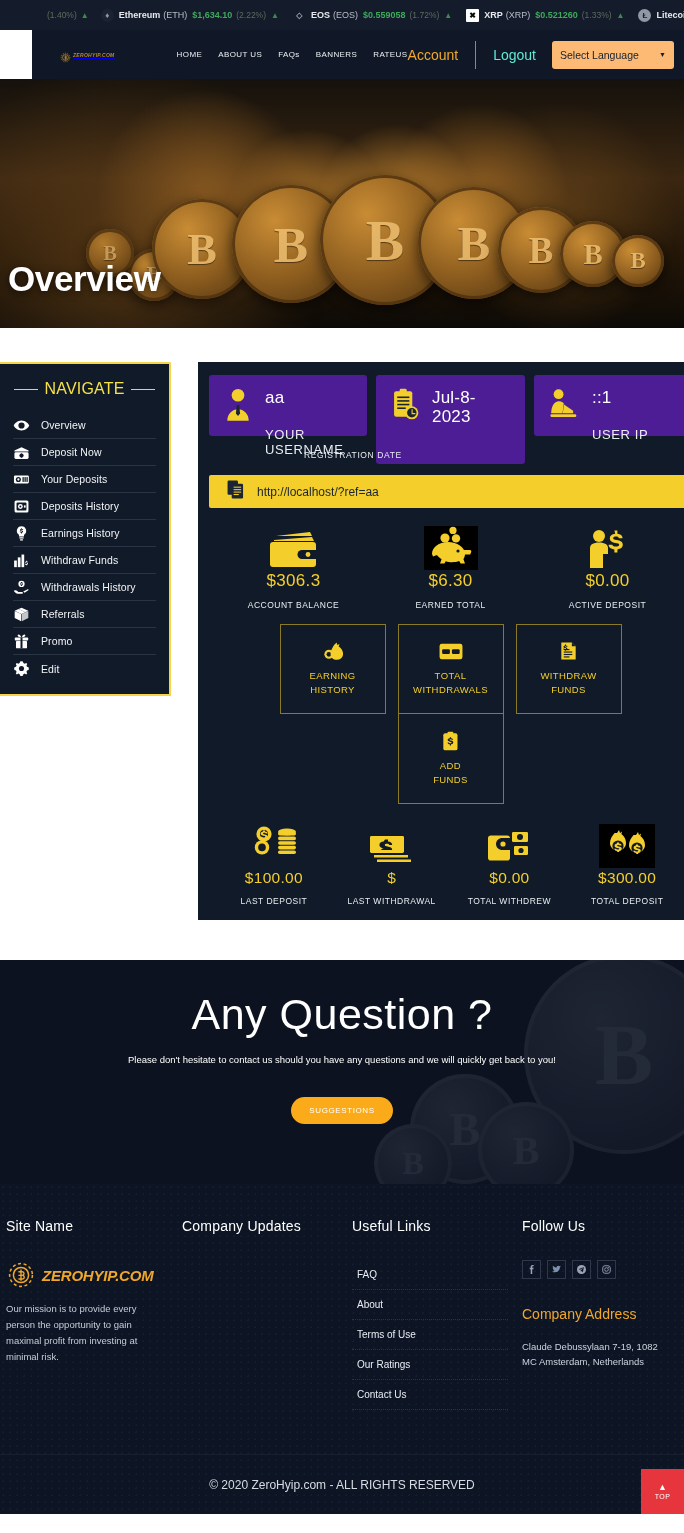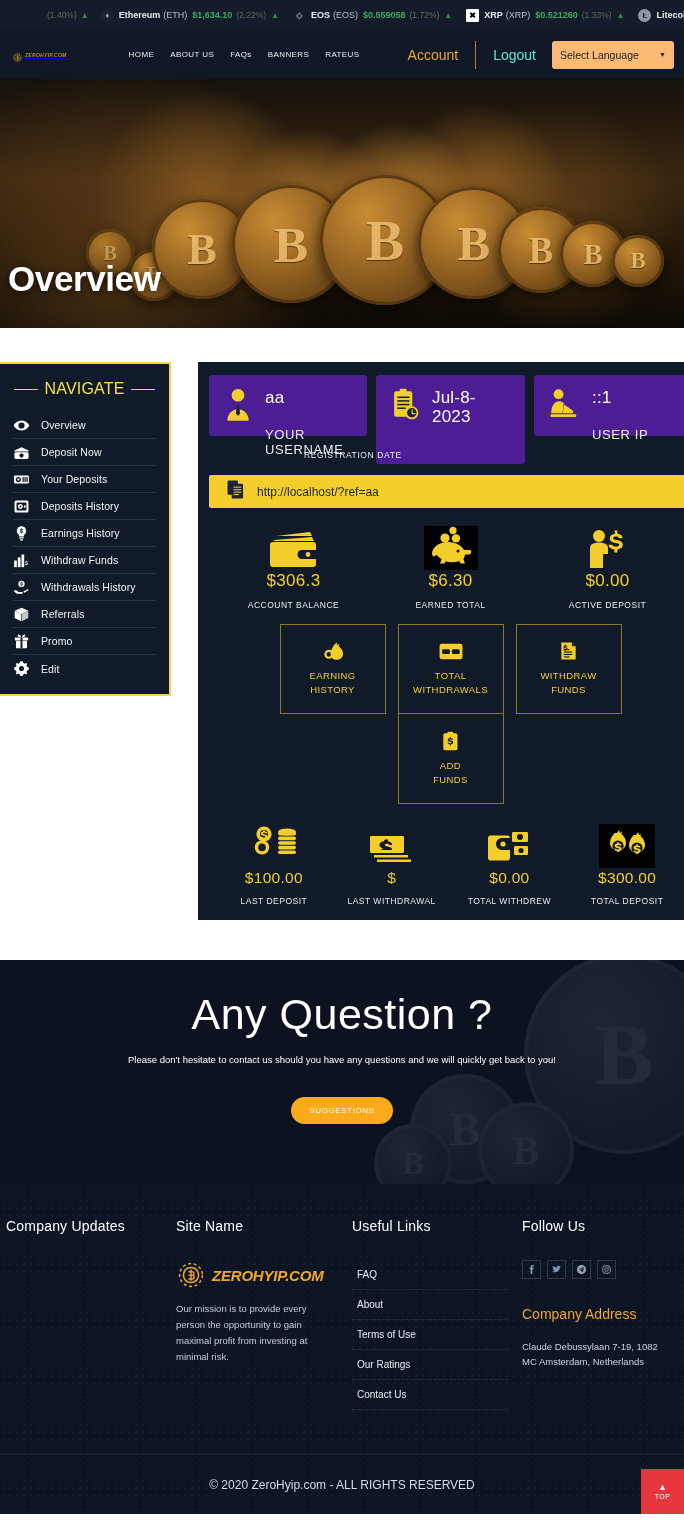--- a/index.html
+++ b/index.html
@@ -48,21 +48,22 @@
   .tick-price { color: #3fa85b; font-size: 9px; margin-left: 5px; font-weight: bold; }
   .tick-pct { color: #5c6a5e; font-size: 8.5px; margin-left: 4px; }
   .tick-up { color: #3d8a4e; font-size: 8px; margin-left: 5px; }
 
   
   .navbar {
     height: 49px;
     background: #101827;
     display: flex;
     align-items: center;
-    padding: 0 10px 0 12px;
+    padding: 0 10px 0 28px;
+    margin-left: 32px;
   }
   .brand { display: flex; align-items: center; flex: 0 0 auto; }
   .brand-gear {
     width: 11px; height: 11px; flex: 0 0 auto;
   }
   .brand-txt {
     font-size: 5px; font-weight: bold; font-style: italic;
     color: #b98b30; letter-spacing: .3px; margin-left: 2px;
   }
   .nav-links {
@@ -881,37 +882,37 @@
     <div class="q-coin" style="left:0px;top:170px;width:78px;height:78px;font-size:56px;"></div>
   </div>
   <div class="q-title">Any Question ?</div>
   <div class="q-sub">Please don't hesitate to contact us should you have any questions and we will quickly get back to you!</div>
   <button class="q-btn">SUGGESTIONS</button>
 </div>
 
 <div class="footer">
   <div class="f-cols">
 
-    <div class="f-col c2">
-      <div class="f-head">Company Updates</div>
-    </div>
-
     <div class="f-col c1">
       <div class="f-head">Site Name</div>
       <div class="f-logo">
         <span class="g">
           <svg viewBox="0 0 30 30" fill="none" stroke="#f0a72a" stroke-width="1.5">
             <circle cx="15" cy="15" r="7.6"></circle>
             <circle cx="15" cy="15" r="11.4" stroke-dasharray="3 2.6"></circle>
             <path d="M15 9.4v11.4M12.4 11.8h3.8a1.8 1.8 0 010 3.6h-3.8h4a1.8 1.8 0 010 3.6h-4" stroke-width="1.4"></path>
           </svg>
         </span>
         <span class="t">ZEROHYIP.COM</span>
       </div>
       <div class="f-mission">Our mission is to provide every person the opportunity to gain maximal profit from investing at minimal risk.</div>
+    </div>
+
+    <div class="f-col c2">
+      <div class="f-head">Company Updates</div>
     </div>
 
     <div class="f-col c3">
       <div class="f-head">Useful Links</div>
       <ul class="f-links" id="footer-links">
           <li>
             <a href="#">FAQ</a>
           </li>
           <li>
             <a href="#">About</a>

